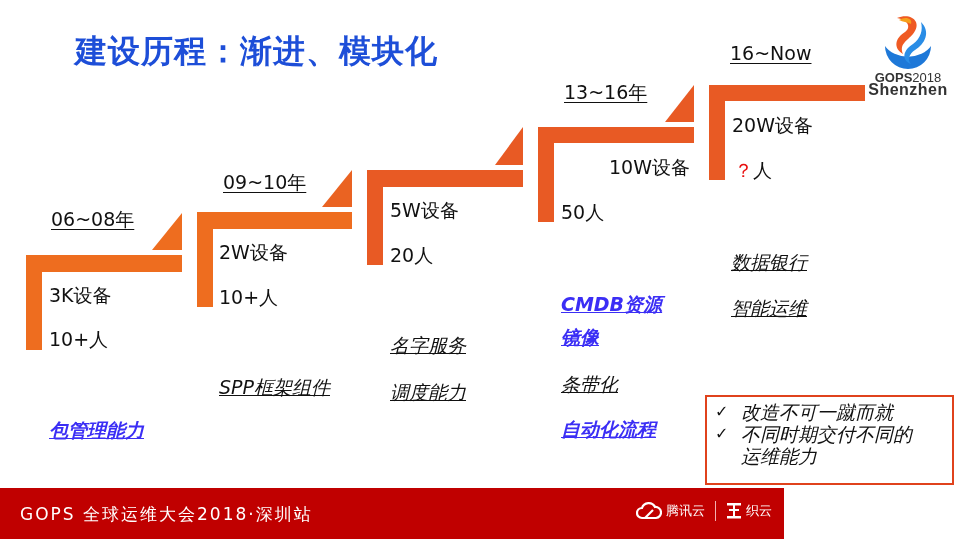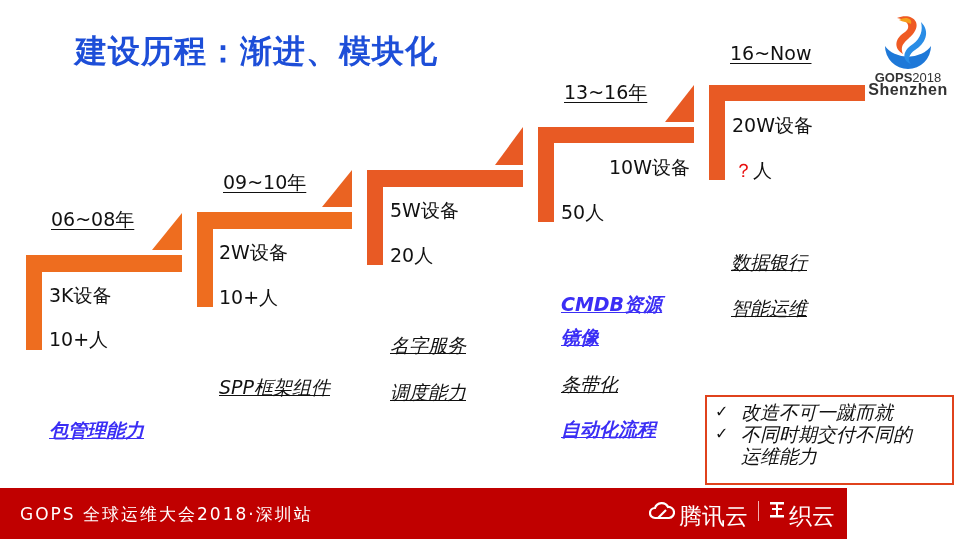--- a/index.html
+++ b/index.html
@@ -24,23 +24,23 @@
   .stat .q { color: #e81010; }
 
   .cap { position: absolute; font-size: 19px; font-style: italic; text-decoration: underline; color: #111; white-space: nowrap; font-family: "DejaVu Sans", sans-serif; }
   .cap.link { color: #3b2ef5; font-weight: bold; }
 
   .note { position: absolute; left: 705px; top: 395px; width: 249px; height: 90px; border: 2px solid #e0421c; background: #fff; padding: 4px 8px; }
   .note .row { display: flex; font-size: 19px; font-style: italic; line-height: 22px; color: #111; }
   .note .chk { width: 26px; font-style: normal; flex: none; font-size: 16px; }
   .note .indent { padding-left: 26px; }
 
-  .footer { position: absolute; left: 0; top: 488px; width: 847px; height: 51px; background: #c00000; }
+  .footer { position: absolute; left: 0; top: 488px; width: 784px; height: 51px; background: #c00000; }
   .footer .ftxt { position: absolute; left: 20px; top: 15px; font-size: 17px; color: #fff; letter-spacing: 2px; font-family: "DejaVu Sans", sans-serif; }
-  .footer .brand { position: absolute; right: 12px; top: 13px; display: flex; color: #fff; font-size: 23px; }
+  .footer .brand { position: absolute; right: 12px; top: 13px; display: flex; align-items: center; color: #fff; font-size: 13px; }
   .footer .brand .sep { width: 1px; height: 20px; background: #f3b0b0; margin: 0 10px; }
   .footer .brand svg { margin-right: 4px; }
 </style>
 </head>
 <body>
 
 <div class="slide">
 
   <div class="title">建设历程：渐进、模块化</div>
 

